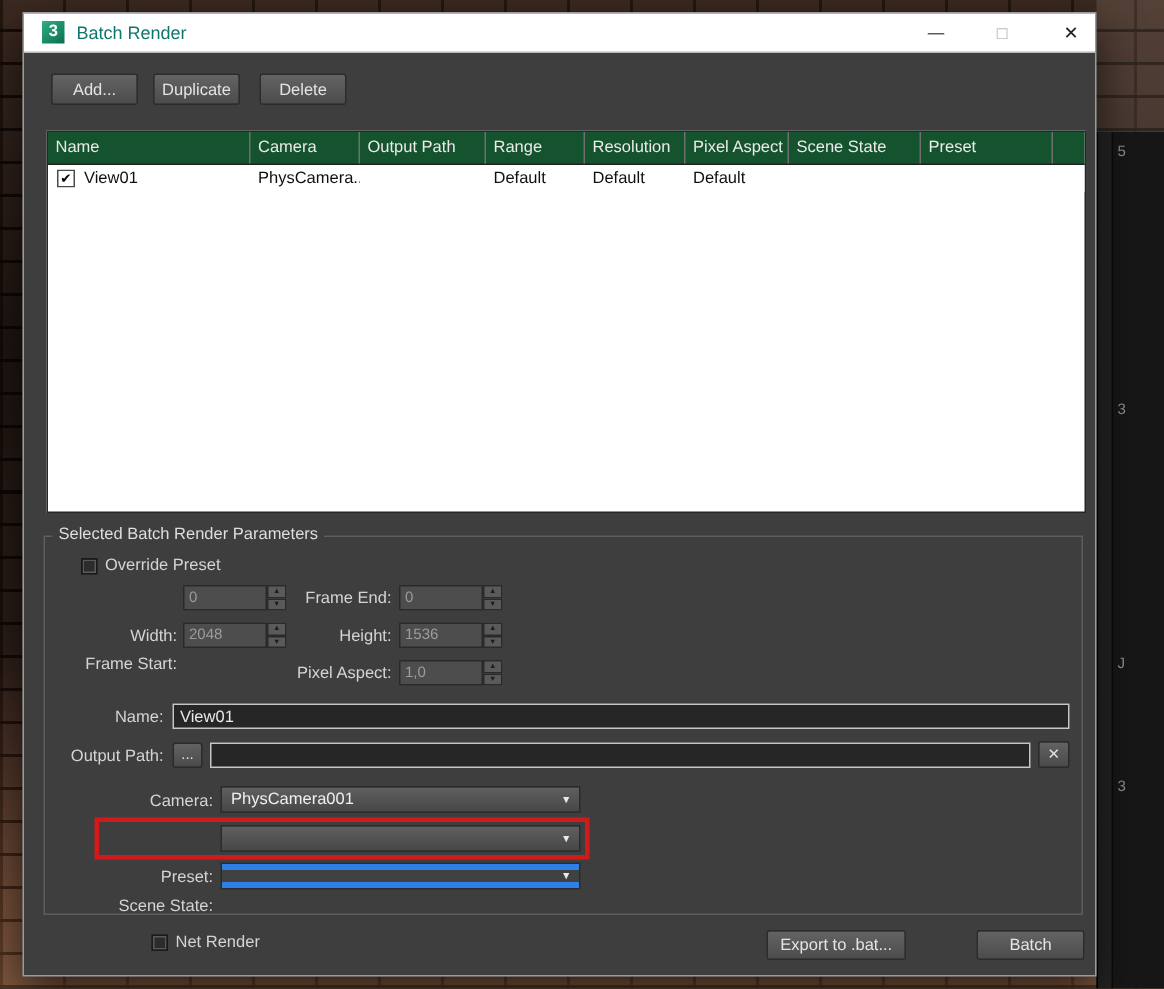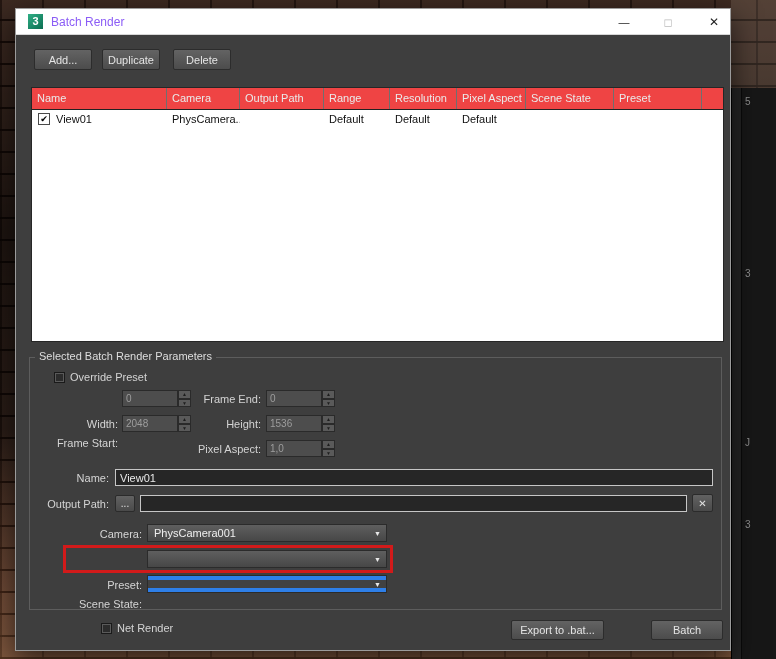--- a/index.html
+++ b/index.html
@@ -26,42 +26,42 @@
 
   
   .dialog { position:absolute; left:15px; top:8px; width:716px; height:643px;
     background:#3e3e3e; border:1px solid #9b9b9b; box-shadow:0 10px 28px rgba(0,0,0,.65); }
 
   .titlebar { position:absolute; left:0; top:0; width:100%; height:26px;
     background:#ffffff; border-bottom:1px solid #d7d7d7; }
   .logo { position:absolute; left:12px; top:5px; width:15px; height:15px;
     background:linear-gradient(140deg,#2fae85,#0b6e52);
     color:#fff; font-size:11px; font-weight:bold; line-height:15px; text-align:center; }
-  .title-text { position:absolute; left:35px; top:6px; font-size:12px; color:#8b5cf6; }
+  .title-text { position:absolute; left:35px; top:6px; font-size:12px; color:#0f766e; }
   .win-btn { position:absolute; top:0; width:32px; height:26px; text-align:center;
     line-height:26px; font-size:11px; color:#222; cursor:default; }
   .win-btn.min { left:592px; }
   .win-btn.max { left:636px; color:#bdbdbd; }
   .win-btn.close { left:682px; font-size:12px; }
 
   
   .btn { position:absolute; height:21px; background:linear-gradient(180deg,#636363,#4c4c4c);
     border:1px solid #2c2c2c; border-radius:2px; color:#e4e4e4; font-size:11px;
     font-family:"Liberation Sans", sans-serif; text-align:center; }
   .btn-add { left:18px; top:40px; width:58px; }
   .btn-dup { left:86px; top:40px; width:58px; }
   .btn-del { left:157px; top:40px; width:58px; }
   .btn-export { left:495px; top:611px; width:93px; height:20px; }
   .btn-render { left:635px; top:611px; width:72px; height:20px; }
 
   
   .table { position:absolute; left:15px; top:78px; width:693px; height:255px;
     background:#ffffff; border:1px solid #262626; }
   .thead { position:absolute; left:0; top:0; width:100%; height:22px;
-    background:#ef4444; display:flex; border-bottom:1px solid #222; }
+    background:#14532d; display:flex; border-bottom:1px solid #222; }
   .th { font-size:11px; color:#eaeaea; padding:4px 0 0 5px; border-right:1px solid #6f6f6f;
     flex:0 0 auto; white-space:nowrap; overflow:hidden; }
   .cw0{width:135px;} .cw1{width:73px;} .cw2{width:84px;} .cw3{width:66px;}
   .cw4{width:67px;} .cw5{width:69px;} .cw6{width:88px;} .cw7{width:88px;} .cwx{flex:1; border-right:none;}
   .lrow { position:absolute; left:0; top:22px; width:100%; height:18px;
     background:#fff; display:flex; align-items:center; }
   .cell { font-size:11px; color:#101010; padding-left:5px; flex:0 0 auto;
     white-space:nowrap; overflow:hidden; }
   .cell.first { display:flex; align-items:center; padding-left:0; }
   .row-check { width:12px; height:12px; border:1px solid #4a4a4a; background:#fff;

